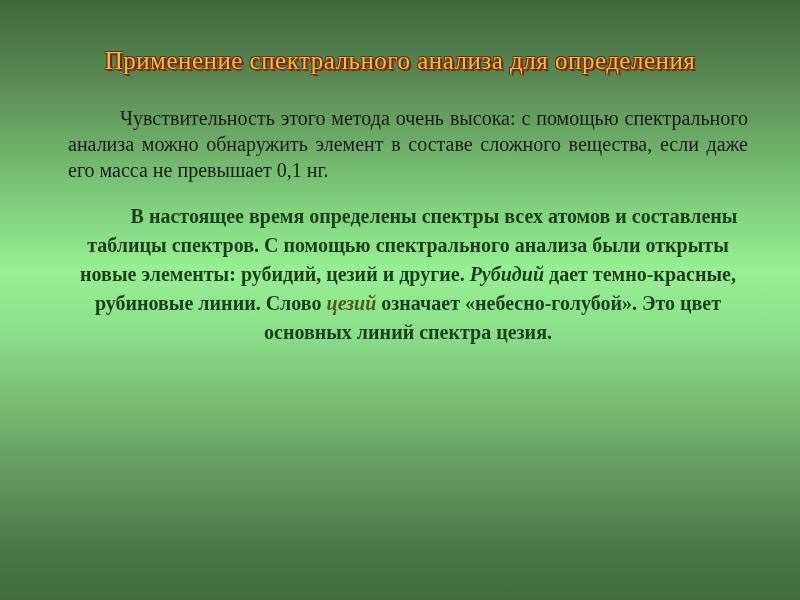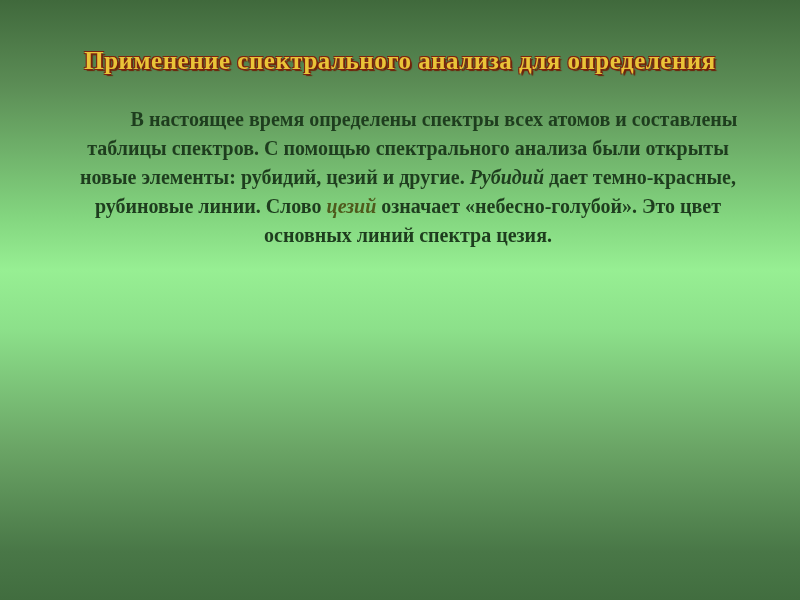--- a/index.html
+++ b/index.html
@@ -19,21 +19,21 @@
       #83d57f 36%,
       #97ef93 45%,
       #8ce08a 55%,
       #6aa465 75%,
       #497747 92%,
       #416d3f 100%);
   }
   .title-block {
     padding-top: 42px;
     text-align: center;
-    font-weight: bold;
+    font-weight: normal;
     font-size: 25px;
     line-height: 37px;
     color: #e9c438;
     letter-spacing: 0.5px;
     text-shadow:
       -1px -1px 0 #7d2410,
        1px -1px 0 #7d2410,
       -1px  1px 0 #7d2410,
        2px  2px 1px #6e2008;
   }
@@ -76,19 +76,20 @@
 
 <div class="slide">
 
   <div class="title-block">
     <div>Применение спектрального анализа для определения</div>
   </div>
 
   <div class="content">
 
 
+    <p class="para-regular">Чувствительность этого метода очень высока: с помощью спектрального анализа можно обнаружить элемент в составе сложного вещества, если даже его масса не превышает 0,1 нг.</p>
 
 
     <p class="para-green"><span>В настоящее время определены спектры всех атомов и составлены таблицы спектров. С помощью спектрального анализа были открыты новые элементы: рубидий, цезий и другие. </span><span class="term-italic">Рубидий</span><span> дает темно-красные, рубиновые линии. Слово </span><span class="term-cesium">цезий</span><span> означает «небесно-голубой». Это цвет основных линий спектра цезия.</span></p>
 
   </div>
 
 </div>
 
 </body></html>

